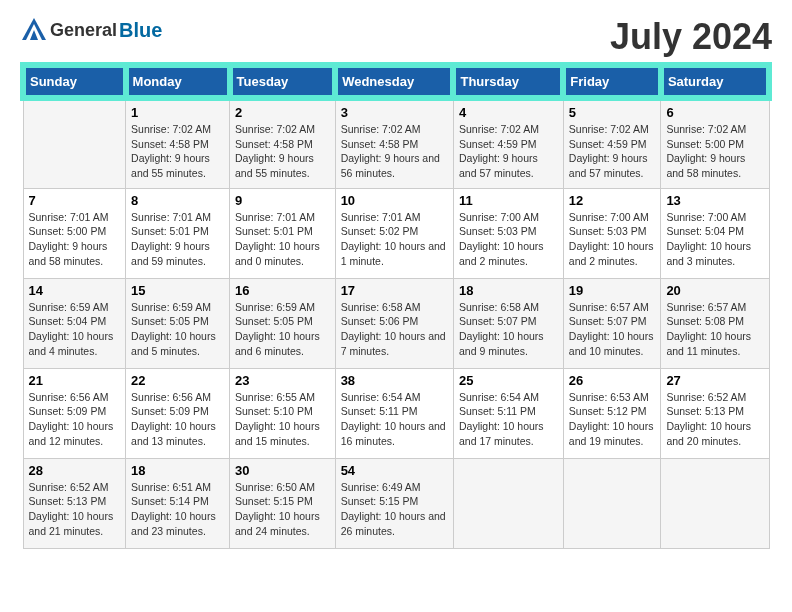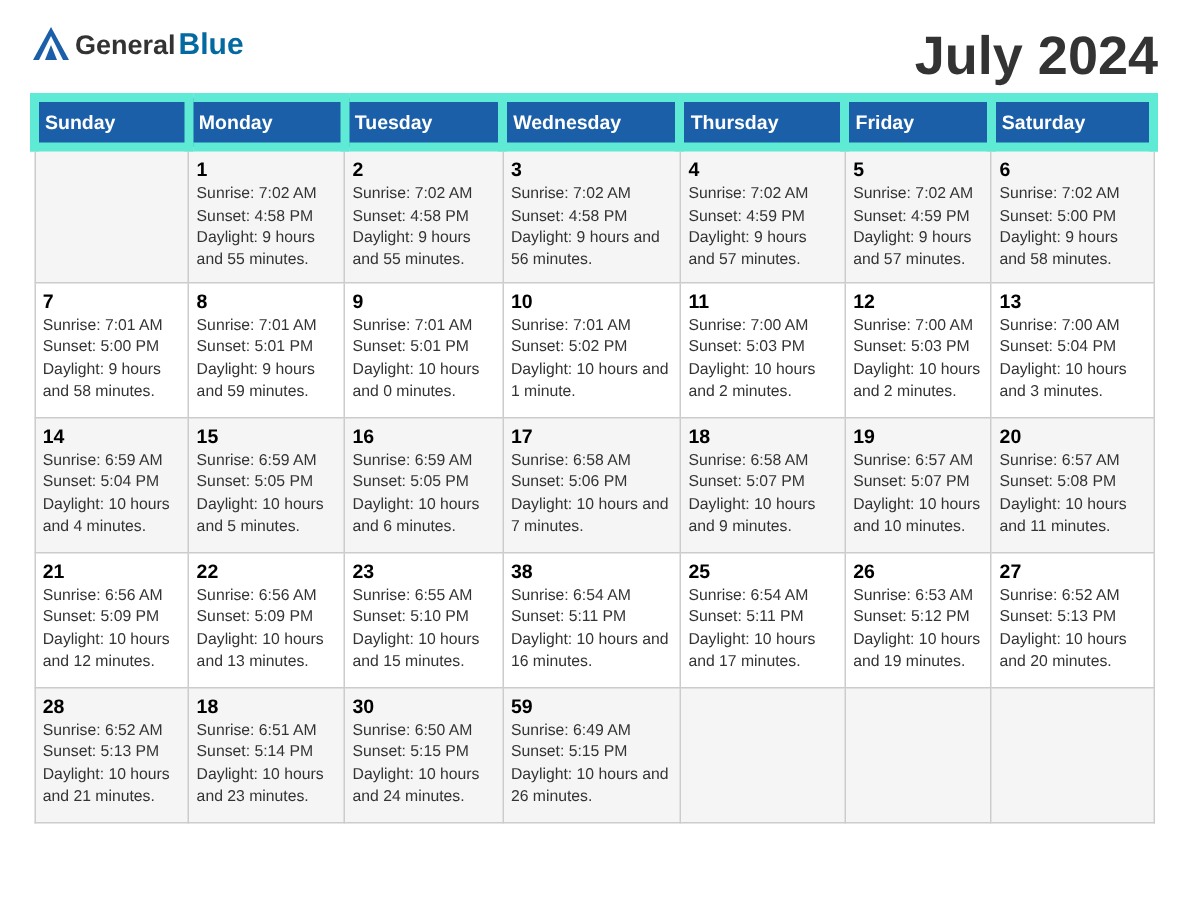--- a/index.html
+++ b/index.html
@@ -239,21 +239,21 @@
         </td>
         <td>
           <span class="day-number">18</span>
           <div class="day-detail">Sunrise: 6:51 AM<br>Sunset: 5:14 PM<br>Daylight: 10 hours and 23 minutes.</div>
         </td>
         <td>
           <span class="day-number">30</span>
           <div class="day-detail">Sunrise: 6:50 AM<br>Sunset: 5:15 PM<br>Daylight: 10 hours and 24 minutes.</div>
         </td>
         <td>
-          <span class="day-number">59</span>
+          <span class="day-number">54</span>
           <div class="day-detail">Sunrise: 6:49 AM<br>Sunset: 5:15 PM<br>Daylight: 10 hours and 26 minutes.</div>
         </td>
         <td></td>
         <td></td>
         <td></td>
       </tr>
     </tbody>
 </table>
 
 </body></html>

